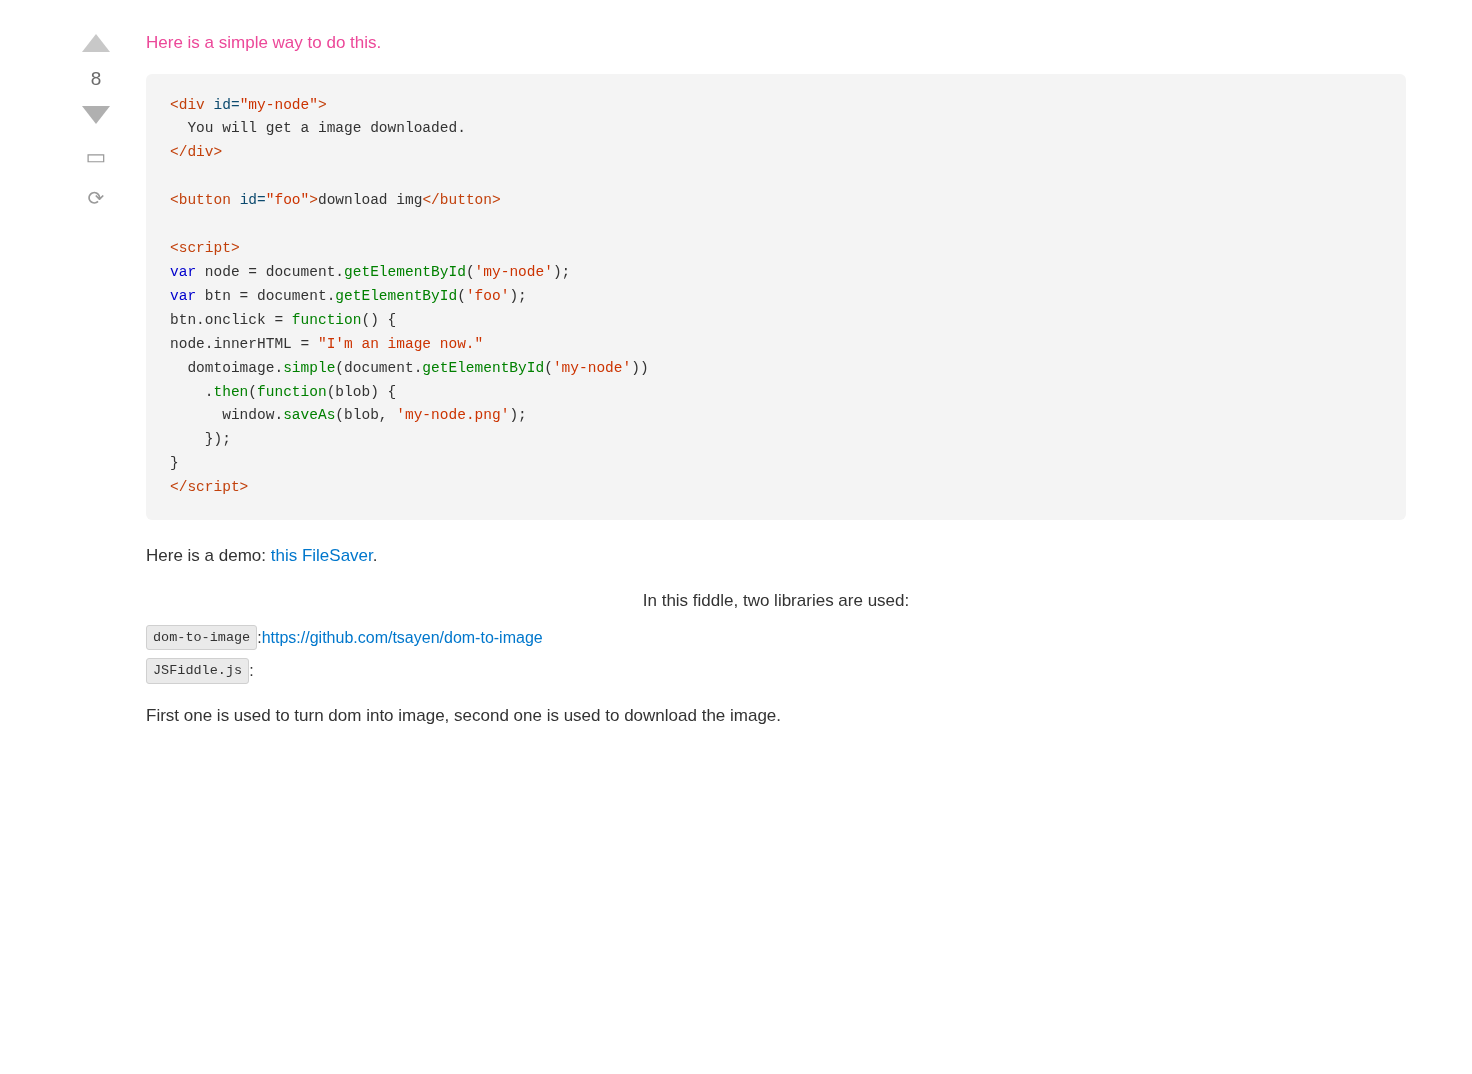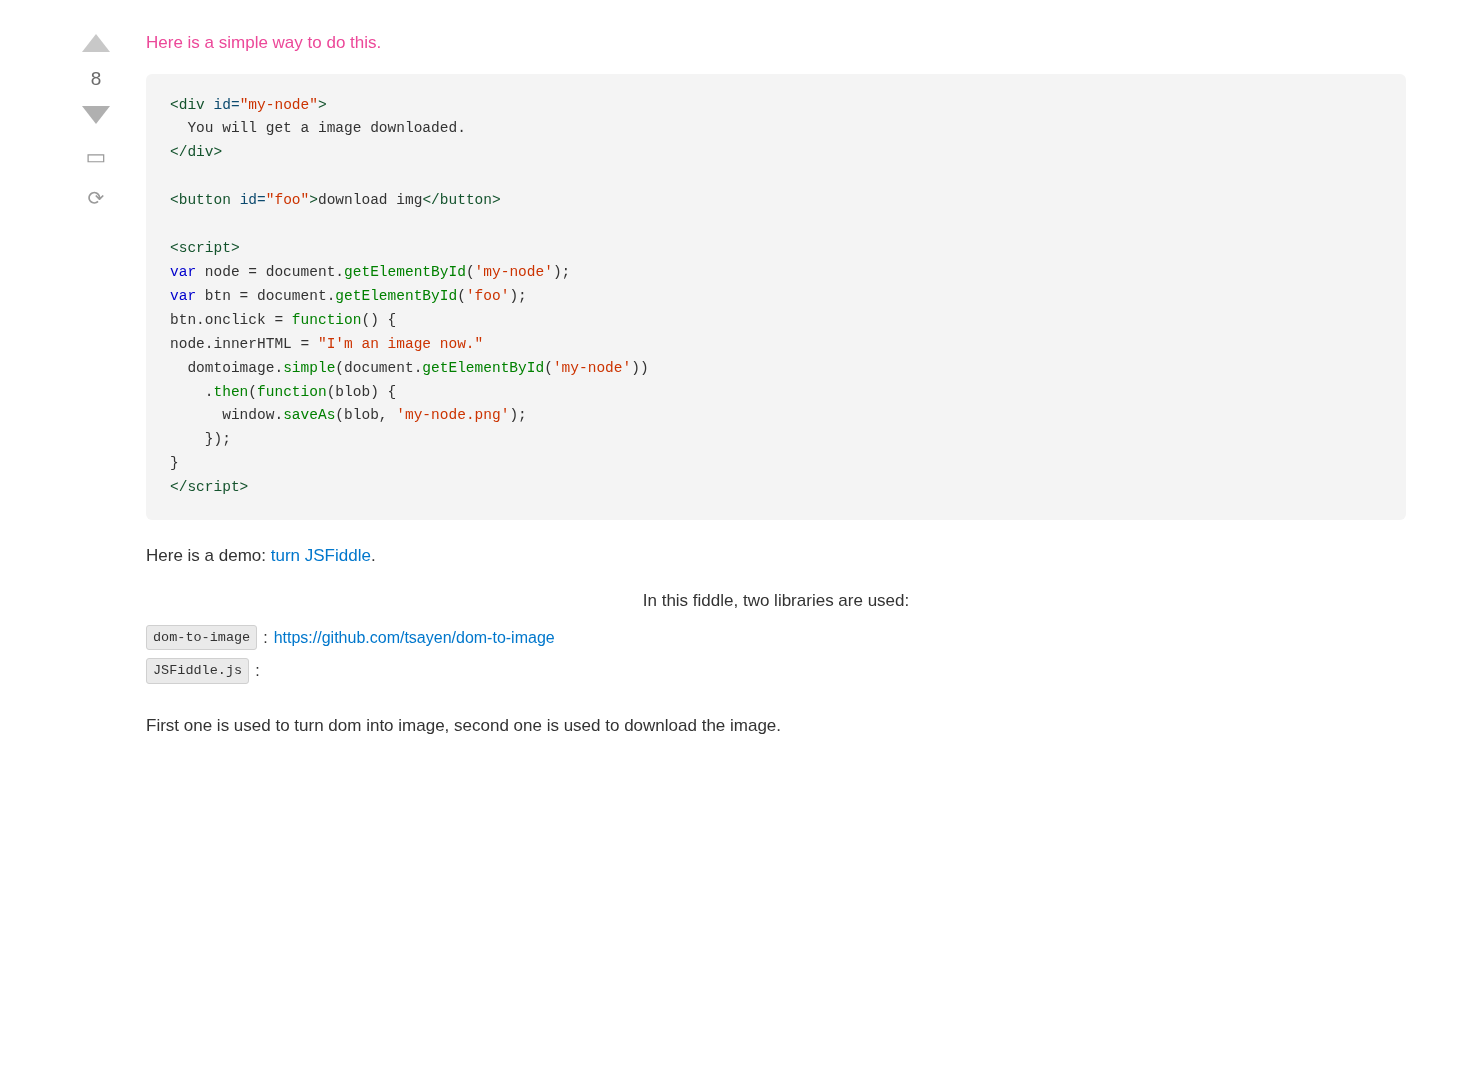--- a/index.html
+++ b/index.html
@@ -93,21 +93,21 @@
       font-family: 'Consolas', 'Monaco', 'Courier New', monospace;
       font-size: 14.5px;
       line-height: 1.65;
       color: #333333;
       margin-bottom: 22px;
       overflow-x: auto;
       white-space: pre;
     }
 
     .kw { color: #0000cc; }         
-    .tag { color: #14532d; }        
+    .tag { color: #c2410c; }        
     .attr { color: #0c4a6e; }       
     .str { color: #cc3300; }        
     .method { color: #008000; }
 
     .demo-line {
       font-size: 17px;
       color: #333333;
       margin-bottom: 18px;
       line-height: 1.6;
     }
@@ -121,40 +121,40 @@
       font-size: 17px;
       color: #333333;
       margin-bottom: 10px;
       line-height: 1.6;
       text-align: center;
     }
 
     .library-item {
       display: flex;
       align-items: center;
-      gap: 6px;
+      gap: 0;
       margin-bottom: 8px;
       font-size: 16px;
       line-height: 1.6;
     }
 
     .code-tag {
       background: #eaeaea;
       border: 1px solid #d0d0d0;
       border-radius: 3px;
       padding: 1px 6px;
       font-family: 'Consolas', 'Monaco', 'Courier New', monospace;
       font-size: 13.5px;
       color: #333333;
     }
 
     .summary-text {
       font-size: 17px;
       color: #333333;
-      margin-top: 28px;
+      margin-top: 18px;
       line-height: 1.6;
     }
   </style>
 </head>
 <body>
 
 <div class="page-container">
   <div class="sidebar">
     <div class="vote-up"></div>
     <div class="vote-count">8</div>
@@ -178,21 +178,21 @@
 btn.onclick = <span class="method">function</span>() {
 node.innerHTML = <span class="str">"I'm an image now."</span>
   domtoimage.<span class="method">simple</span>(document.<span class="method">getElementById</span>(<span class="str">'my-node'</span>))
     .<span class="method">then</span>(<span class="method">function</span>(blob) {
       window.<span class="method">saveAs</span>(blob, <span class="str">'my-node.png'</span>);
     });
 }
 <span class="tag">&lt;/script&gt;</span></div>
 
     <p class="demo-line">
-      <span>Here is a demo: </span><a class="link" href="#">turn JSFiddle</a><span>.</span>
+      <span>Here is a demo: </span><a class="link" href="#">this FileSaver</a><span>.</span>
     </p>
 
     <p class="libraries-title">In this fiddle, two libraries are used:</p>
 
     <div class="library-item">
       <span class="code-tag">dom-to-image</span>
       <span> : </span>
       <a class="link" href="#">https://github.com/tsayen/dom-to-image</a>
     </div>
 

